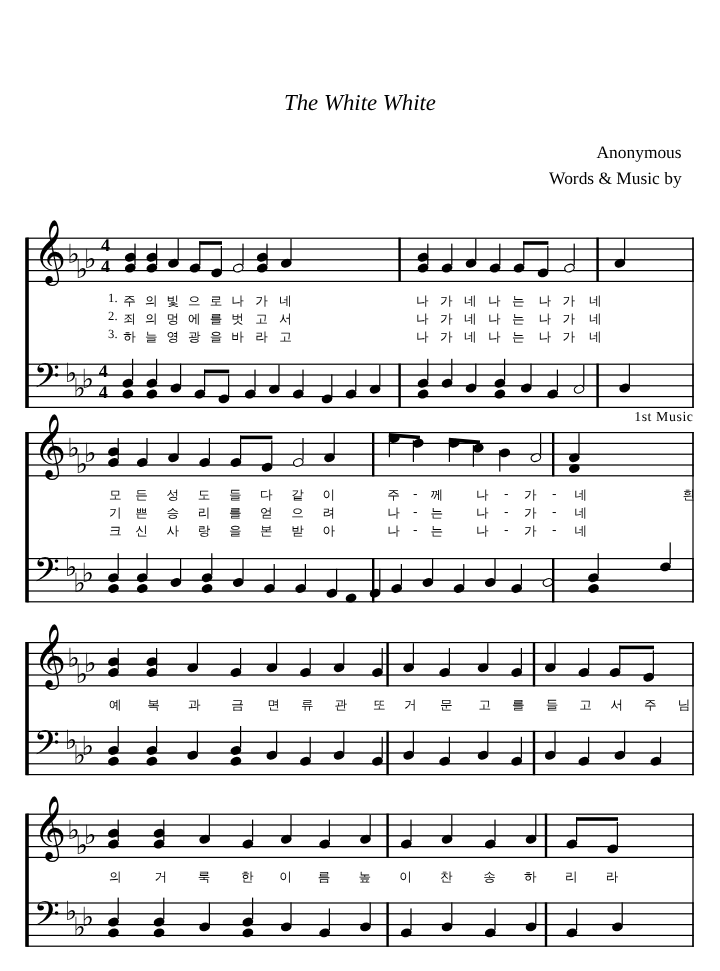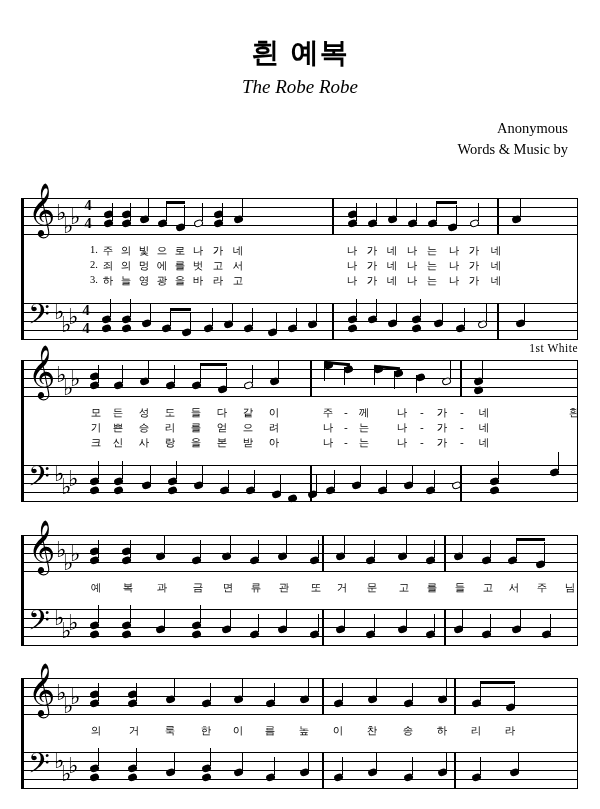--- a/index.html
+++ b/index.html
@@ -188,22 +188,21 @@
     transform: translateX(-50%);
     font-family: "Liberation Serif", serif;
     font-size: 10.5px;
   }
 </style>
 </head>
 <body>
 
 <div class="page">
 
-  <div class="title">흰 예복</div>
-  <div class="subtitle">The Robe Robe</div>
+  <div class="subtitle">The White White</div>
   <div class="credits">
     <div>Anonymous</div>
     <div>Words &amp; Music by</div>
   </div>
 
   <div class="system sys1">
     <div class="staff-block">
 
       <div class="staff" style="position:absolute; top:0; left:0;">
         <div class="ln"></div>
@@ -385,21 +384,21 @@
         <div class="barline" style="left:475px; top:0; height:37px;"></div>
         <div class="barline" style="left:554.5px; top:0; height:37px;"></div>
       </div>
 
       <div class="brace" style="top:0; height:142px;"></div>
       <div class="barline" style="left:554.5px; top:0; height:142px; width:1.5px;"></div>
     </div>
   </div>
 
   <div class="system sys2">
-    <div class="chorus-label">1st  White</div>
+    <div class="chorus-label">1st  Music</div>
     <div class="staff-block">
 
       <div class="staff" style="position:absolute; top:0; left:0;">
         <div class="ln"></div>
         <div class="ln"></div>
         <div class="ln"></div>
         <div class="ln"></div>
         <div class="ln"></div>
         <div class="glyph treble">𝄞</div>
         <div class="glyph keysig" style="left:34px; top:4px;">♭</div>

